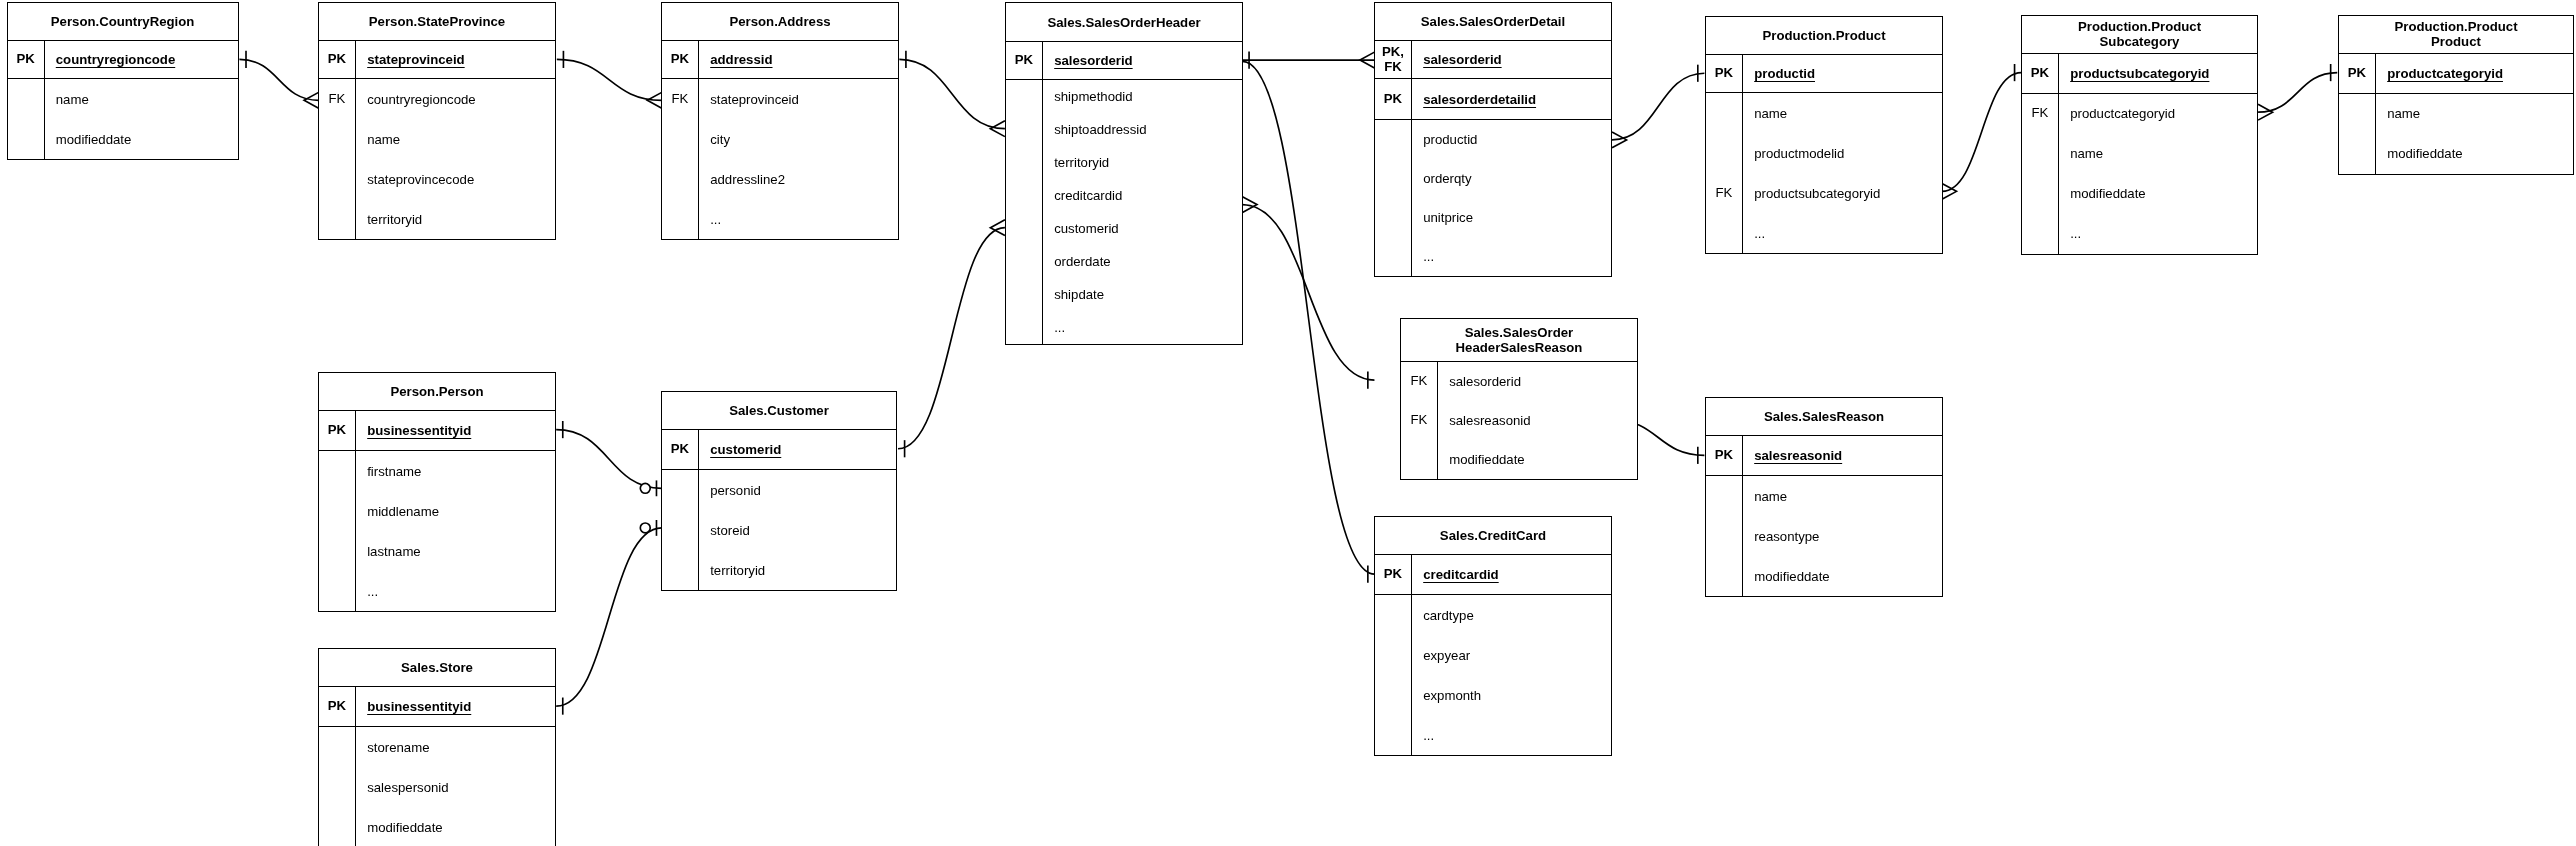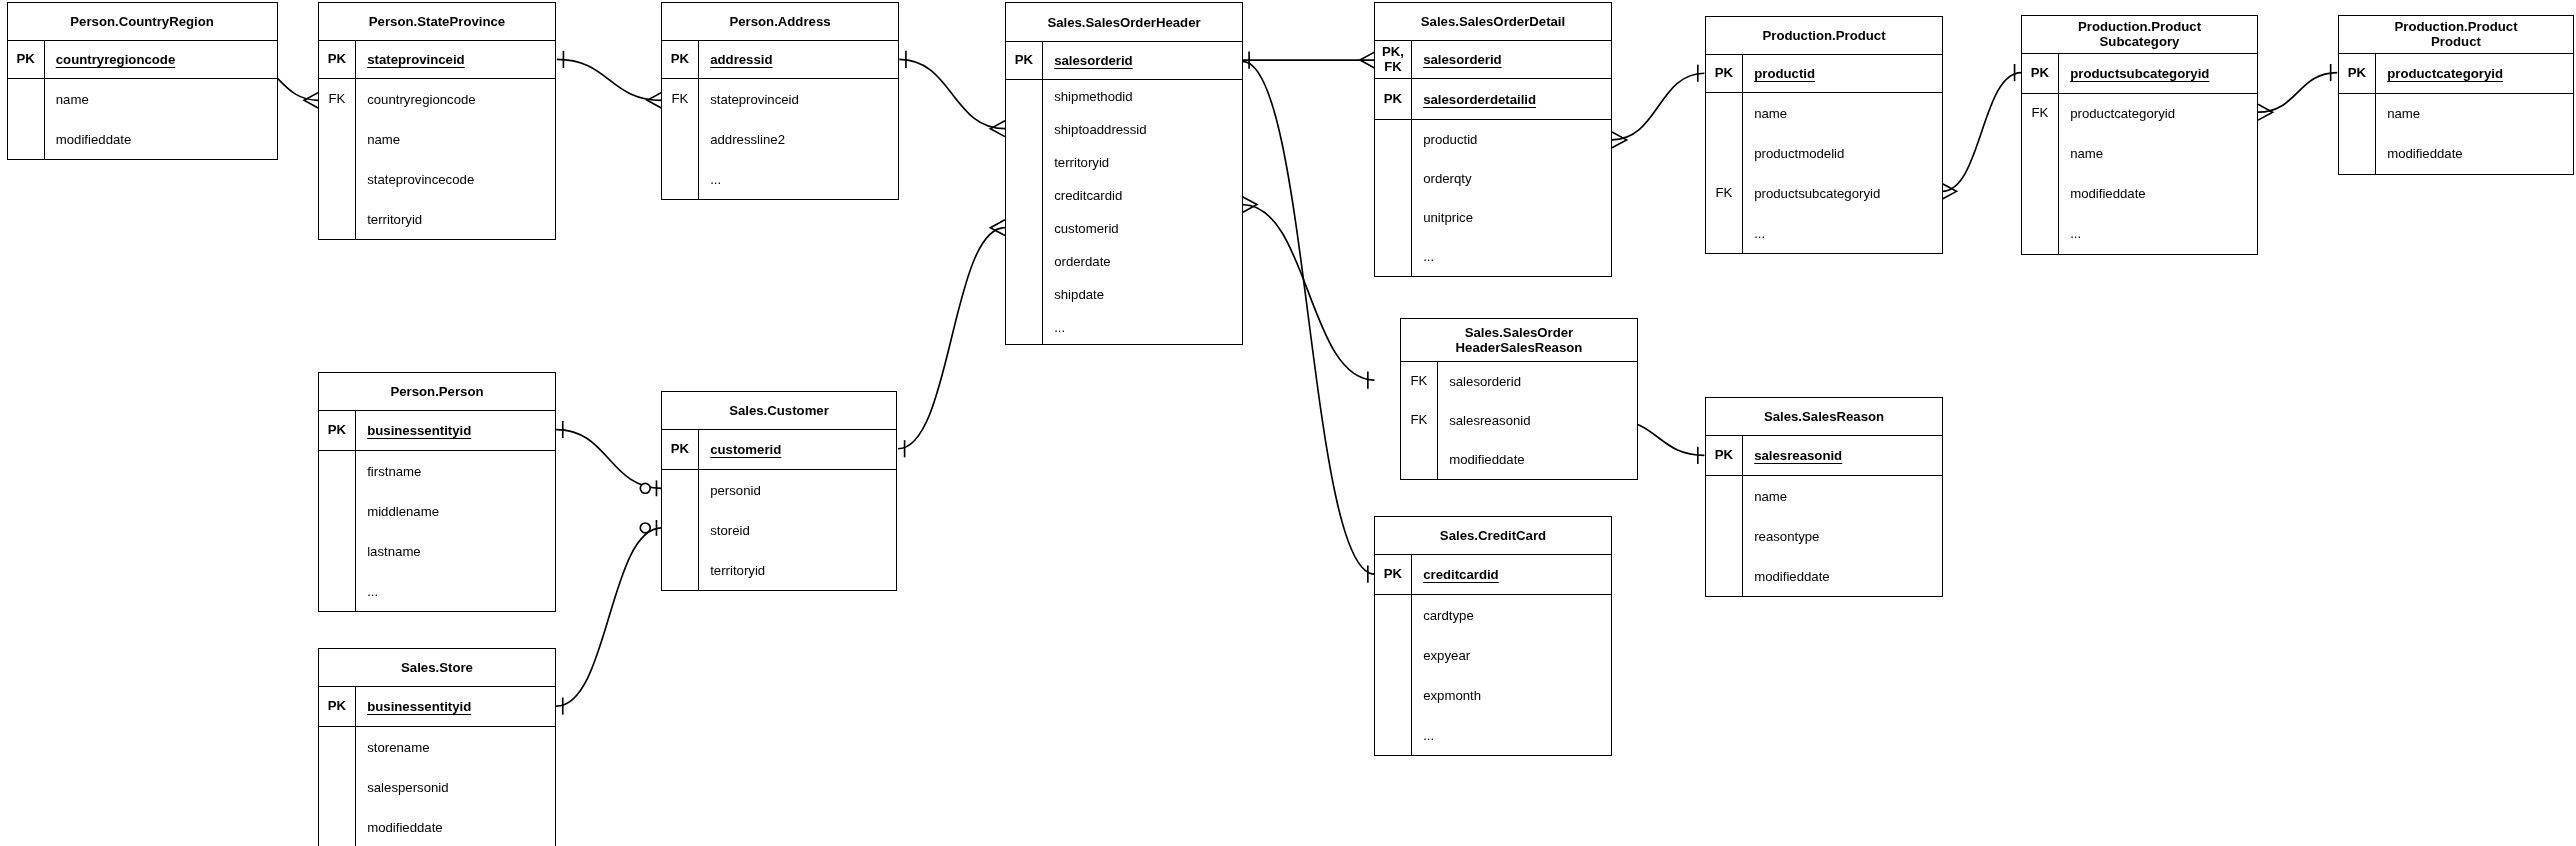--- a/index.html
+++ b/index.html
@@ -155,21 +155,21 @@
         <line class="edge-marker" x1="852" y1="1057" x2="852" y2="1083"></line>
         <line class="edge-marker" x1="994" y1="788" x2="994" y2="812"></line>
         <circle class="edge-circle" cx="977" cy="800" r="7.5"></circle>
       </g>
       <g>
         <path class="edge-path" d="M 1360 680 C 1441 680, 1441 345, 1522 345"></path>
         <line class="edge-marker" x1="1370" y1="667" x2="1370" y2="693"></line>
         <polyline class="edge-marker" points="1522,333 1500,345 1522,357"></polyline>
       </g>
     </svg>
-<div class="er-table" style="left: 6.6px; top: 2px; width: 271px;">
+<div class="er-table" style="left: 6.6px; top: 2px; width: 232px;">
     <div class="er-header" style="height: 38px;">
         <span>Person.CountryRegion</span>
       </div>
   <div class="er-row sep" style="height: 38px;">
     <span class="er-key bold">PK</span>
     <span class="er-field pk">countryregioncode</span>
   </div>
       <div class="er-row" style="height: 40px;">
     <span class="er-key"></span>
     <span class="er-field">name</span>
@@ -208,20 +208,24 @@
     <div class="er-header" style="height: 38px;">
         <span>Person.Address</span>
       </div>
   <div class="er-row sep" style="height: 38px;">
     <span class="er-key bold">PK</span>
     <span class="er-field pk">addressid</span>
   </div>
       <div class="er-row" style="height: 40px;">
     <span class="er-key">FK</span>
     <span class="er-field">stateprovinceid</span>
+  </div>
+      <div class="er-row" style="height: 40px;">
+    <span class="er-key"></span>
+    <span class="er-field">city</span>
   </div>
       <div class="er-row" style="height: 40px;">
     <span class="er-key"></span>
     <span class="er-field">addressline2</span>
   </div>
       <div class="er-row" style="height: 40px;">
     <span class="er-key"></span>
     <span class="er-field">...</span>
   </div>
     </div>

